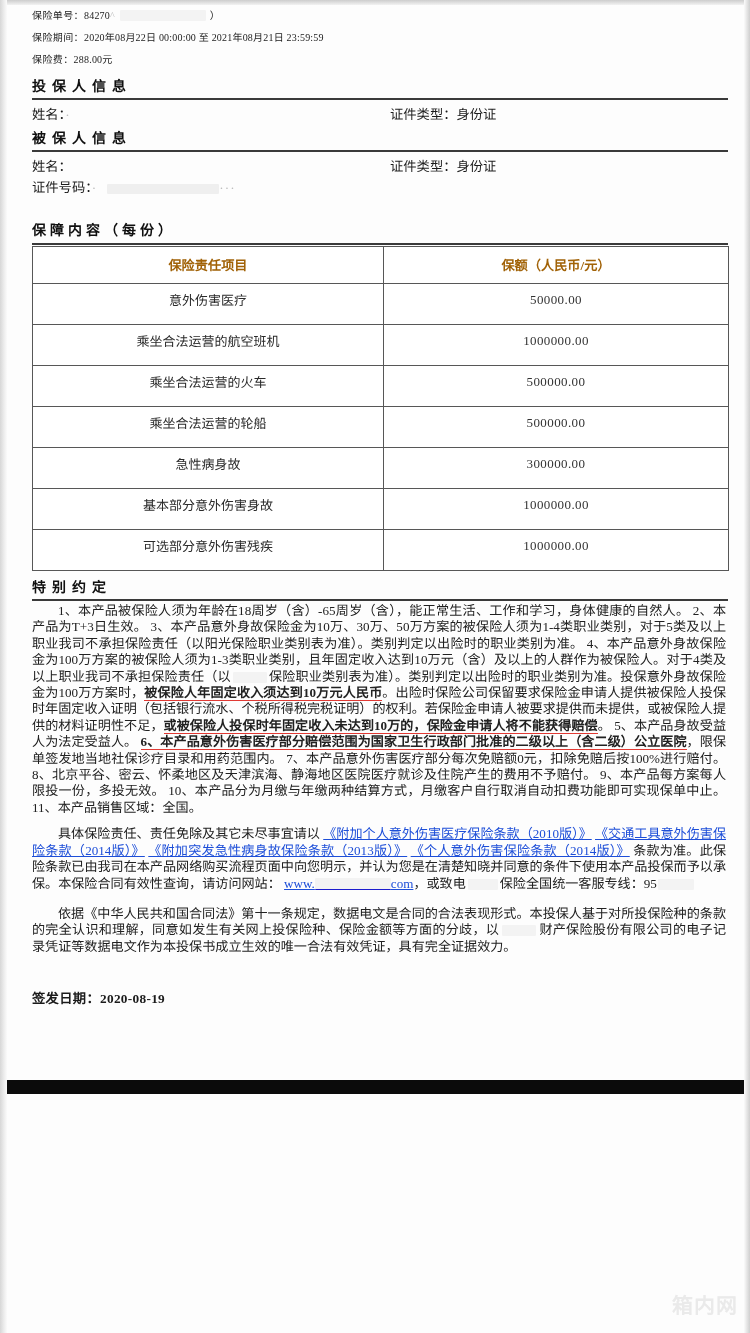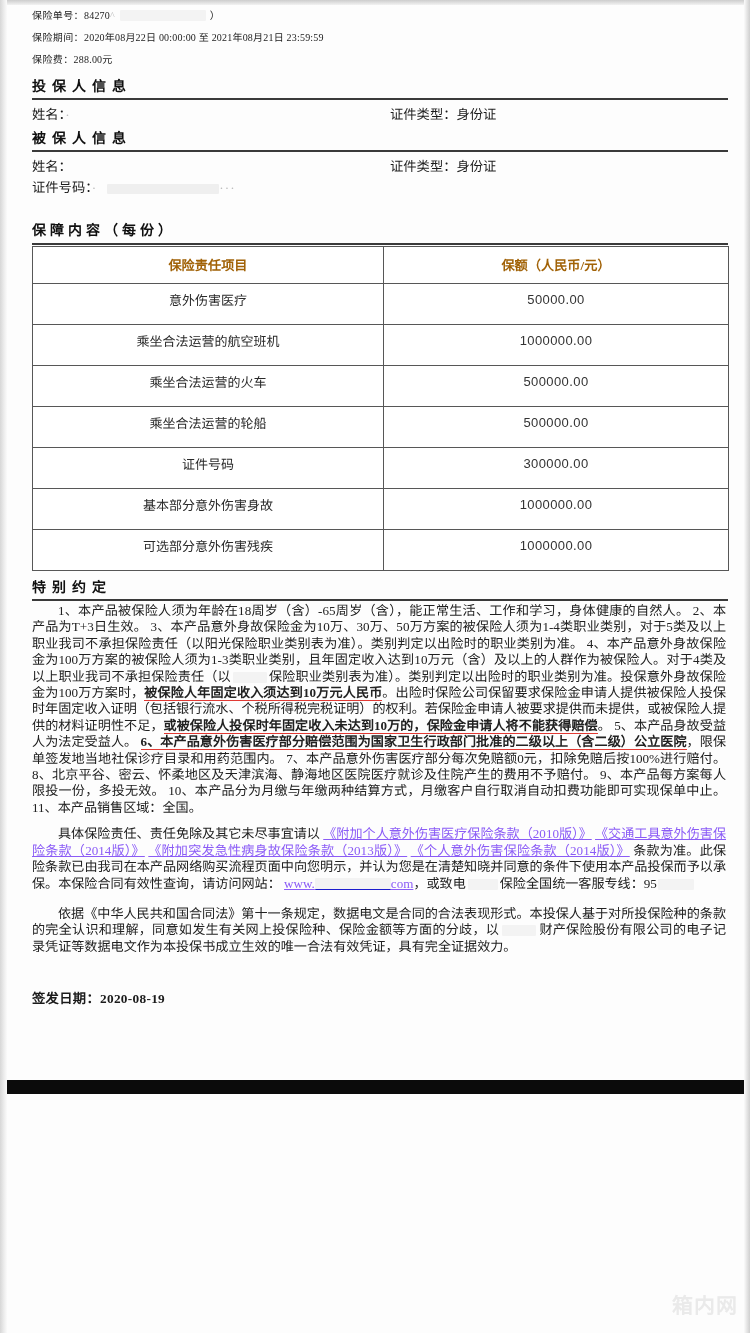--- a/index.html
+++ b/index.html
@@ -56,40 +56,40 @@
     table-layout:fixed;background:#fff;
   }
   table.cov th,table.cov td{
     border:1.4px solid #575757;
     text-align:center;
     font-size:13px;
     padding:6px 2px 15px;
     color:#2a2a2a;
   }
   table.cov th{font-weight:bold;font-size:13.2px;color:#a16207;padding:8px 2px 9px;}
-  table.cov td.amt{font-family:Liberation Sans, sans-serif;letter-spacing:.4px;color:#333;}
+  table.cov td.amt{font-family:Liberation Serif, serif;letter-spacing:.4px;color:#333;}
   table.cov col.c1{width:351px;}
   table.cov col.c2{width:345px;}
 
   
   .para{
     padding-left:24px;padding-right:16px;
     font-size:13.1px;line-height:16.4px;
     text-align:justify;text-justify:inter-ideograph;
     color:#212121;
     letter-spacing:0px;
   }
   .para.indent{text-indent:26px;}
   .u-red{
     border-bottom:1.3px solid #e03a34;
     padding-bottom:0px;
     font-weight:bold;
   }
   .lnk{
-    color:#8b5cf6;text-decoration:underline;
+    color:#1d4ed8;text-decoration:underline;
   }
   .gap10{height:10px;}
   .gap14{height:14px;}
 
   
   .signdate{padding-left:24px;font-size:13.3px;line-height:20px;letter-spacing:.3px;font-weight:bold;}
 
   
   .band{
     position:absolute;left:7px;top:1080px;width:737px;height:14px;
@@ -192,21 +192,21 @@
           </tr>
           <tr>
             <td>乘坐合法运营的火车</td>
             <td class="amt">500000.00</td>
           </tr>
           <tr>
             <td>乘坐合法运营的轮船</td>
             <td class="amt">500000.00</td>
           </tr>
           <tr>
-            <td>证件号码</td>
+            <td>急性病身故</td>
             <td class="amt">300000.00</td>
           </tr>
           <tr>
             <td>基本部分意外伤害身故</td>
             <td class="amt">1000000.00</td>
           </tr>
           <tr>
             <td>可选部分意外伤害残疾</td>
             <td class="amt">1000000.00</td>
           </tr>

